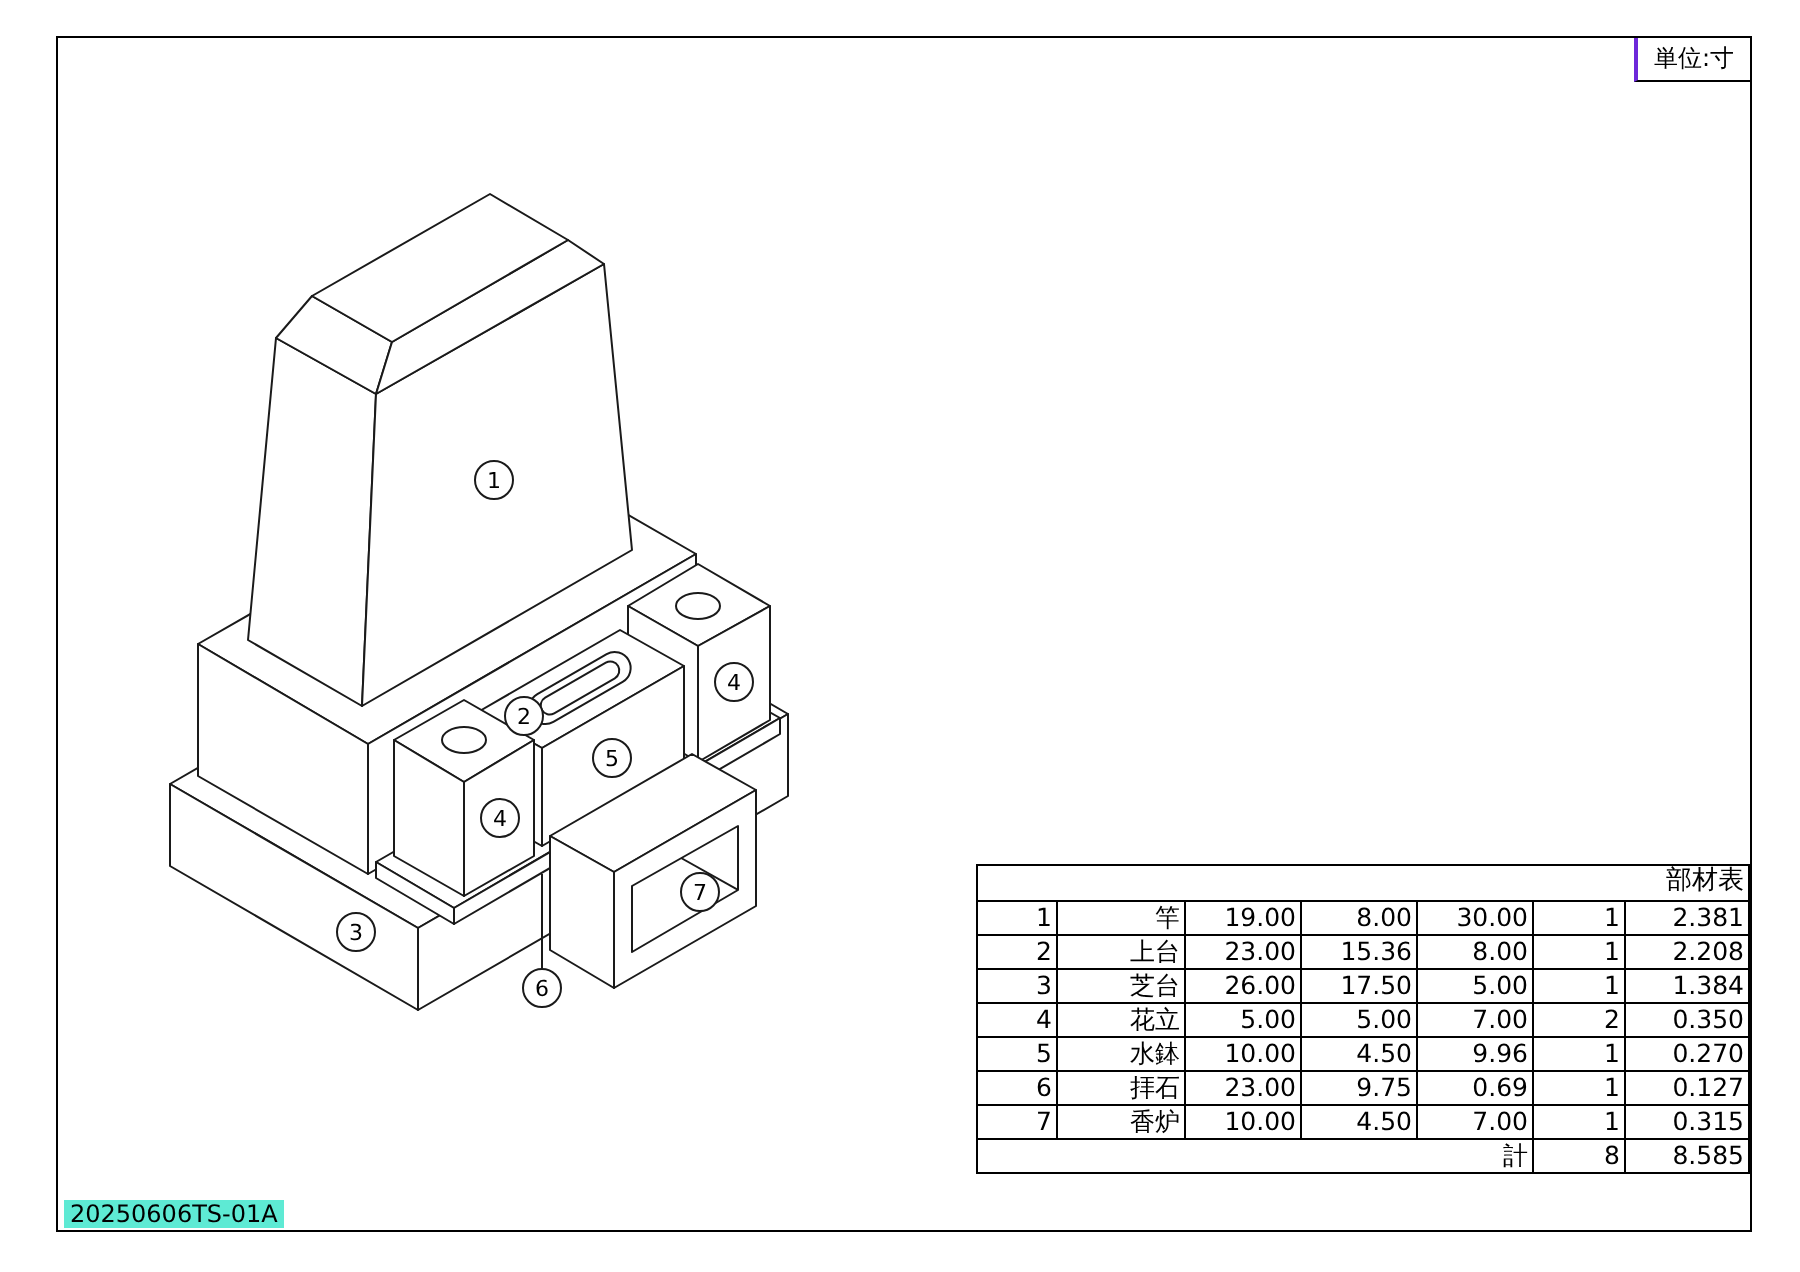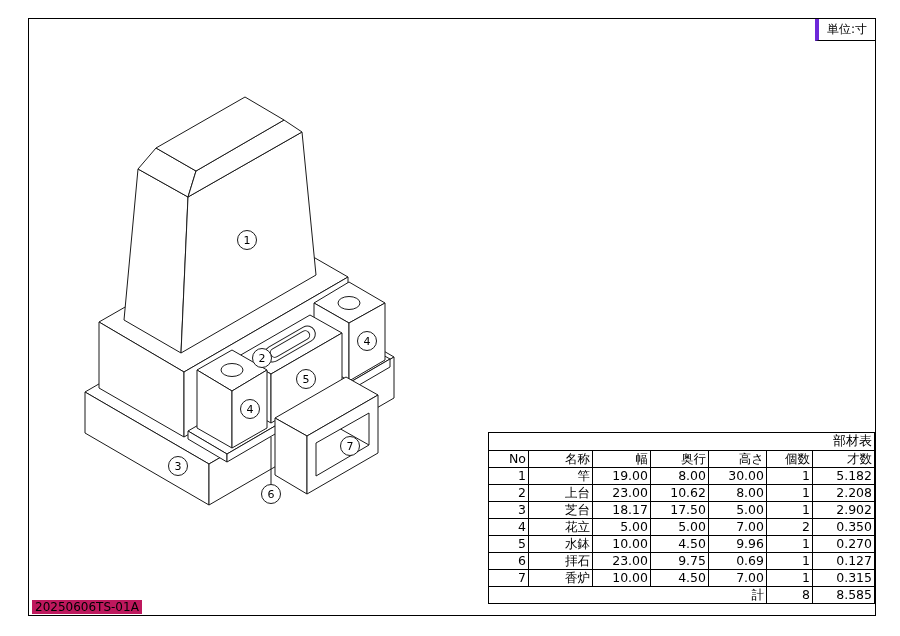--- a/index.html
+++ b/index.html
@@ -4,22 +4,22 @@
 <style>
   html,body{margin:0;padding:0;background:#fff;}
   body{font-family:"DejaVu Sans","Liberation Sans",sans-serif;color:#000;}
   #page{position:relative;width:900px;height:636px;background:#fff;overflow:hidden;}
   #frame{position:absolute;left:28px;top:18px;width:848px;height:598px;border:1.5px solid #000;box-sizing:border-box;}
   #iso-svg{position:absolute;left:0;top:0;width:900px;height:636px;}
   .face{fill:#ffffff;stroke:#1a1a1a;stroke-width:1;stroke-linejoin:round;}
   .edge{fill:none;stroke:#1a1a1a;stroke-width:1;}
   .lblc{fill:#ffffff;stroke:#1a1a1a;stroke-width:1;}
   .lblt{font-size:11px;fill:#000;text-anchor:middle;font-family:"DejaVu Sans",sans-serif;}
-  #unit-box{position:absolute;top:0;right:0;border-left:4px solid #6d28d9;border-bottom:1px solid #000;padding:2px 8px;font-size:12px;background:#fff;}
-  #dwg-no{position:absolute;left:3px;bottom:1px;font-size:12px;background:#be185d;padding:0 3px;}
+  #unit-box{position:absolute;top:0;right:0;border-left:2px solid #6d28d9;border-bottom:1px solid #000;padding:2px 8px;font-size:12px;background:#fff;}
+  #dwg-no{position:absolute;left:3px;bottom:1px;font-size:12px;background:#5eead4;padding:0 3px;}
   #parts-table{position:absolute;right:0px;top:413px;border-collapse:collapse;background:#fff;table-layout:fixed;}
   #parts-table td{border:1px solid #000;font-size:12.5px;text-align:right;height:16px;padding:0 2px;line-height:1.25;white-space:nowrap;}
   #parts-table td.title{font-size:13px;height:17px;}
 </style>
 </head>
 <body>
 
 <div id="page">
 
   <svg id="iso-svg" viewBox="0 0 900 636">
@@ -134,54 +134,45 @@
         <col style="width:58px">
           <col style="width:58px">
           <col style="width:46px">
           <col style="width:62px">
       </colgroup>
       <tbody>
         <tr>
           <td class="title" colspan="7">部材表</td>
         </tr>
         <tr>
-          <td>No</td>
-          <td>名称</td>
-          <td>幅</td>
-          <td>奥行</td>
-          <td>高さ</td>
-          <td>個数</td>
-          <td>才数</td>
-        </tr>
-        <tr>
           <td>1</td>
           <td>竿</td>
           <td>19.00</td>
           <td>8.00</td>
           <td>30.00</td>
           <td>1</td>
-          <td>5.182</td>
+          <td>2.381</td>
         </tr>
         <tr>
           <td>2</td>
           <td>上台</td>
           <td>23.00</td>
-          <td>10.62</td>
+          <td>15.36</td>
           <td>8.00</td>
           <td>1</td>
           <td>2.208</td>
         </tr>
         <tr>
           <td>3</td>
           <td>芝台</td>
-          <td>18.17</td>
+          <td>26.00</td>
           <td>17.50</td>
           <td>5.00</td>
           <td>1</td>
-          <td>2.902</td>
+          <td>1.384</td>
         </tr>
         <tr>
           <td>4</td>
           <td>花立</td>
           <td>5.00</td>
           <td>5.00</td>
           <td>7.00</td>
           <td>2</td>
           <td>0.350</td>
         </tr>

